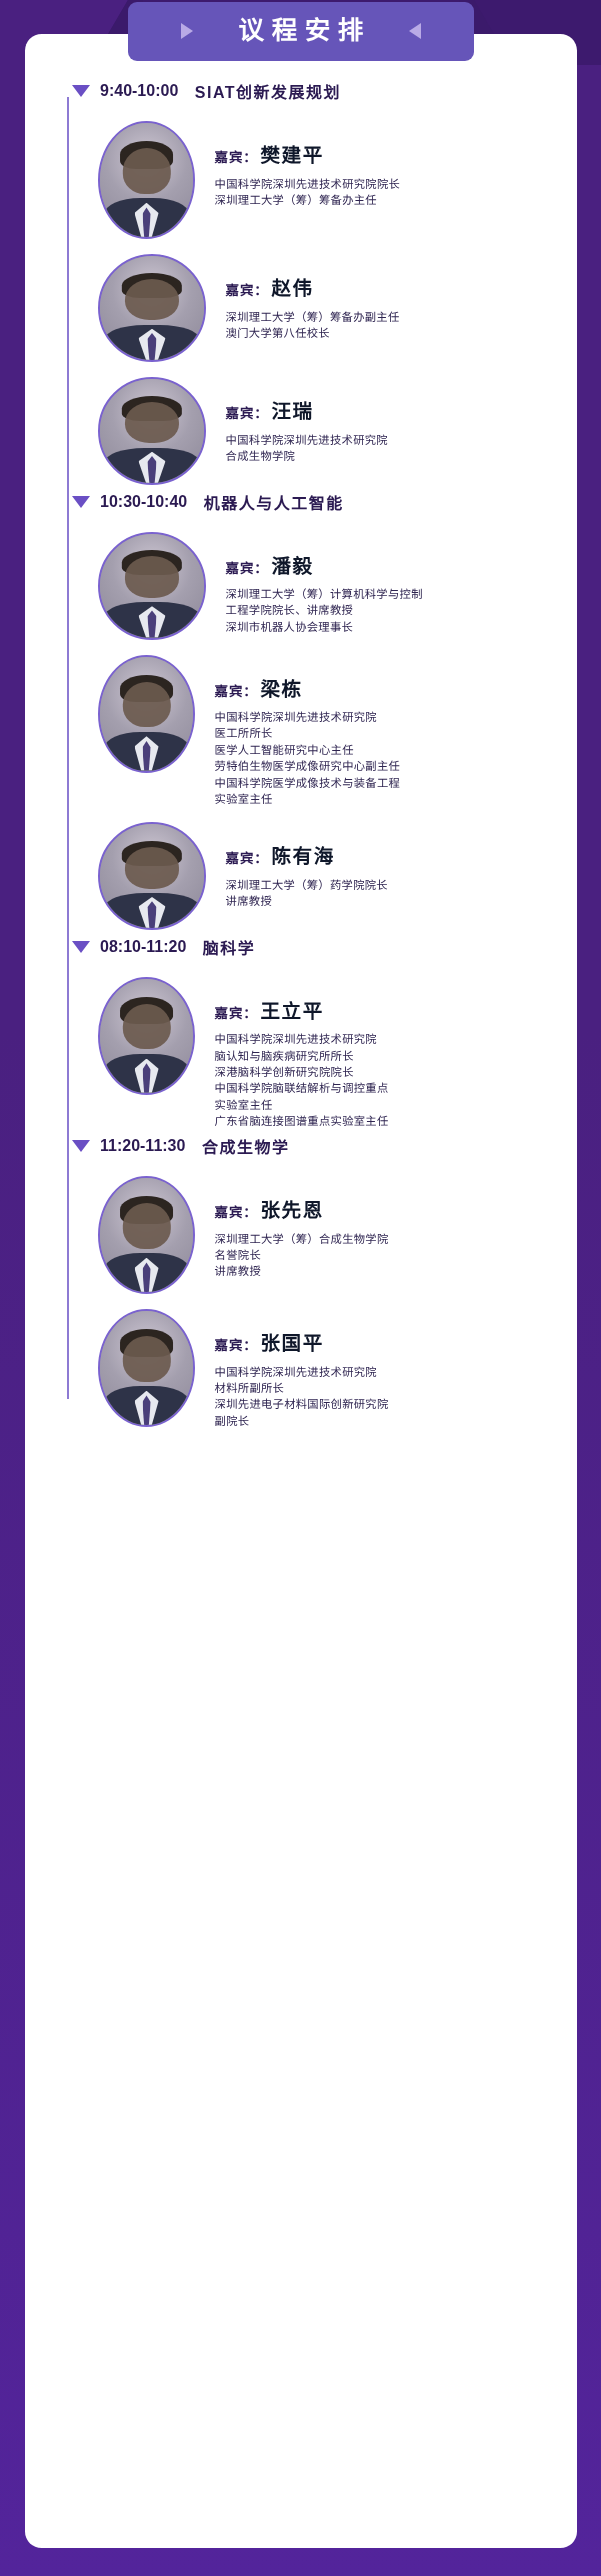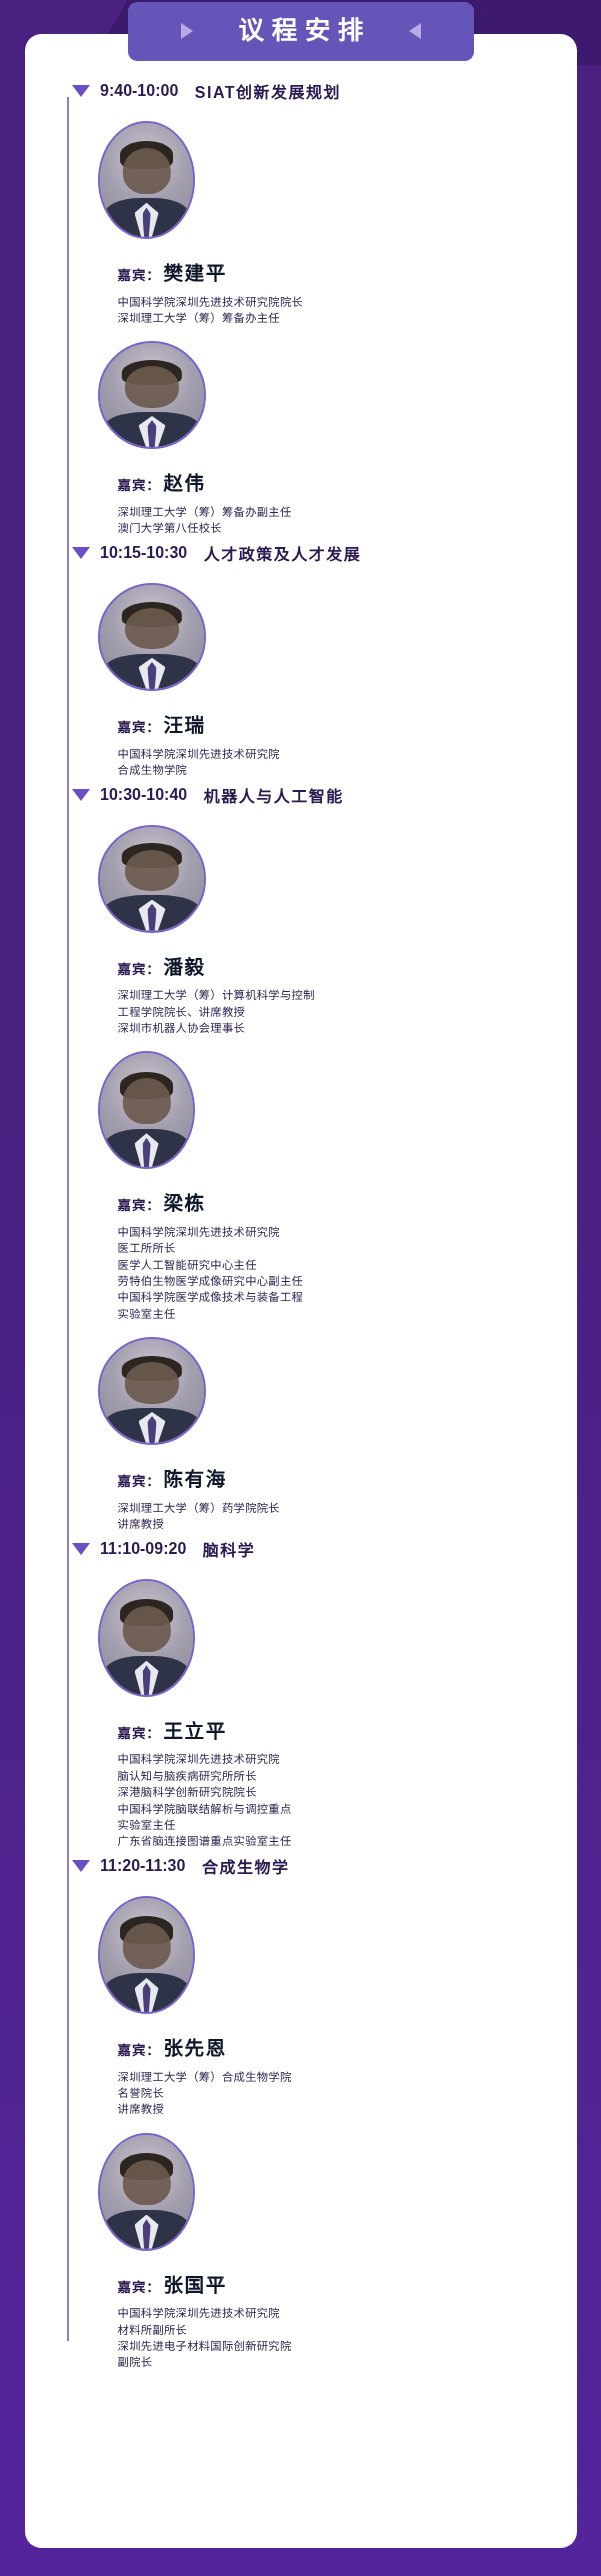--- a/index.html
+++ b/index.html
@@ -131,21 +131,20 @@
     white-space:nowrap;
     letter-spacing:1.5px;
     margin-left:7.5px;
   }
 
   .sess-body{
     display:flex;
     align-items:flex-start;
     padding-left:57px;
     padding-top:10.5px;
-    flex-direction:column;
   }
   .avatar{
     flex:none;
     width:93px;height:114px;
     border:2.3px solid #7a62cf;
     border-radius:50%/50%;
     overflow:hidden;
     background:#9a94a8;
     position:relative;
   }
@@ -284,25 +283,20 @@
                 <div class="guest-line">
                   <span class="guest-label">嘉宾：</span>
                   <span class="guest-name">赵伟</span>
                 </div>
                 <div class="title-line">深圳理工大学（筹）筹备办副主任</div>
                 <div class="title-line">澳门大学第八任校长</div>
               </div>
             </div>
           </div>
           <div class="session">
-            <div class="sess-head">
-              <span class="marker"></span>
-              <span class="sess-time">10:15-10:30</span>
-              <span class="sess-topic">人才政策及人才发展</span>
-            </div>
             <div class="sess-body">
               <div class="avatar round">
                 <span class="ph"></span>
                 <span class="hair"></span>
                 <span class="head"></span>
                 <span class="torso"></span>
                 <span class="shirt"></span>
                 <span class="tie"></span>
               </div>
               <div class="sess-info">
@@ -381,21 +375,21 @@
                   <span class="guest-name">陈有海</span>
                 </div>
                 <div class="title-line">深圳理工大学（筹）药学院院长</div>
                 <div class="title-line">讲席教授</div>
               </div>
             </div>
           </div>
           <div class="session">
             <div class="sess-head">
               <span class="marker"></span>
-              <span class="sess-time">11:10-09:20</span>
+              <span class="sess-time">08:10-11:20</span>
               <span class="sess-topic">脑科学</span>
             </div>
             <div class="sess-body">
               <div class="avatar">
                 <span class="ph"></span>
                 <span class="hair"></span>
                 <span class="head"></span>
                 <span class="torso"></span>
                 <span class="shirt"></span>
                 <span class="tie"></span>

